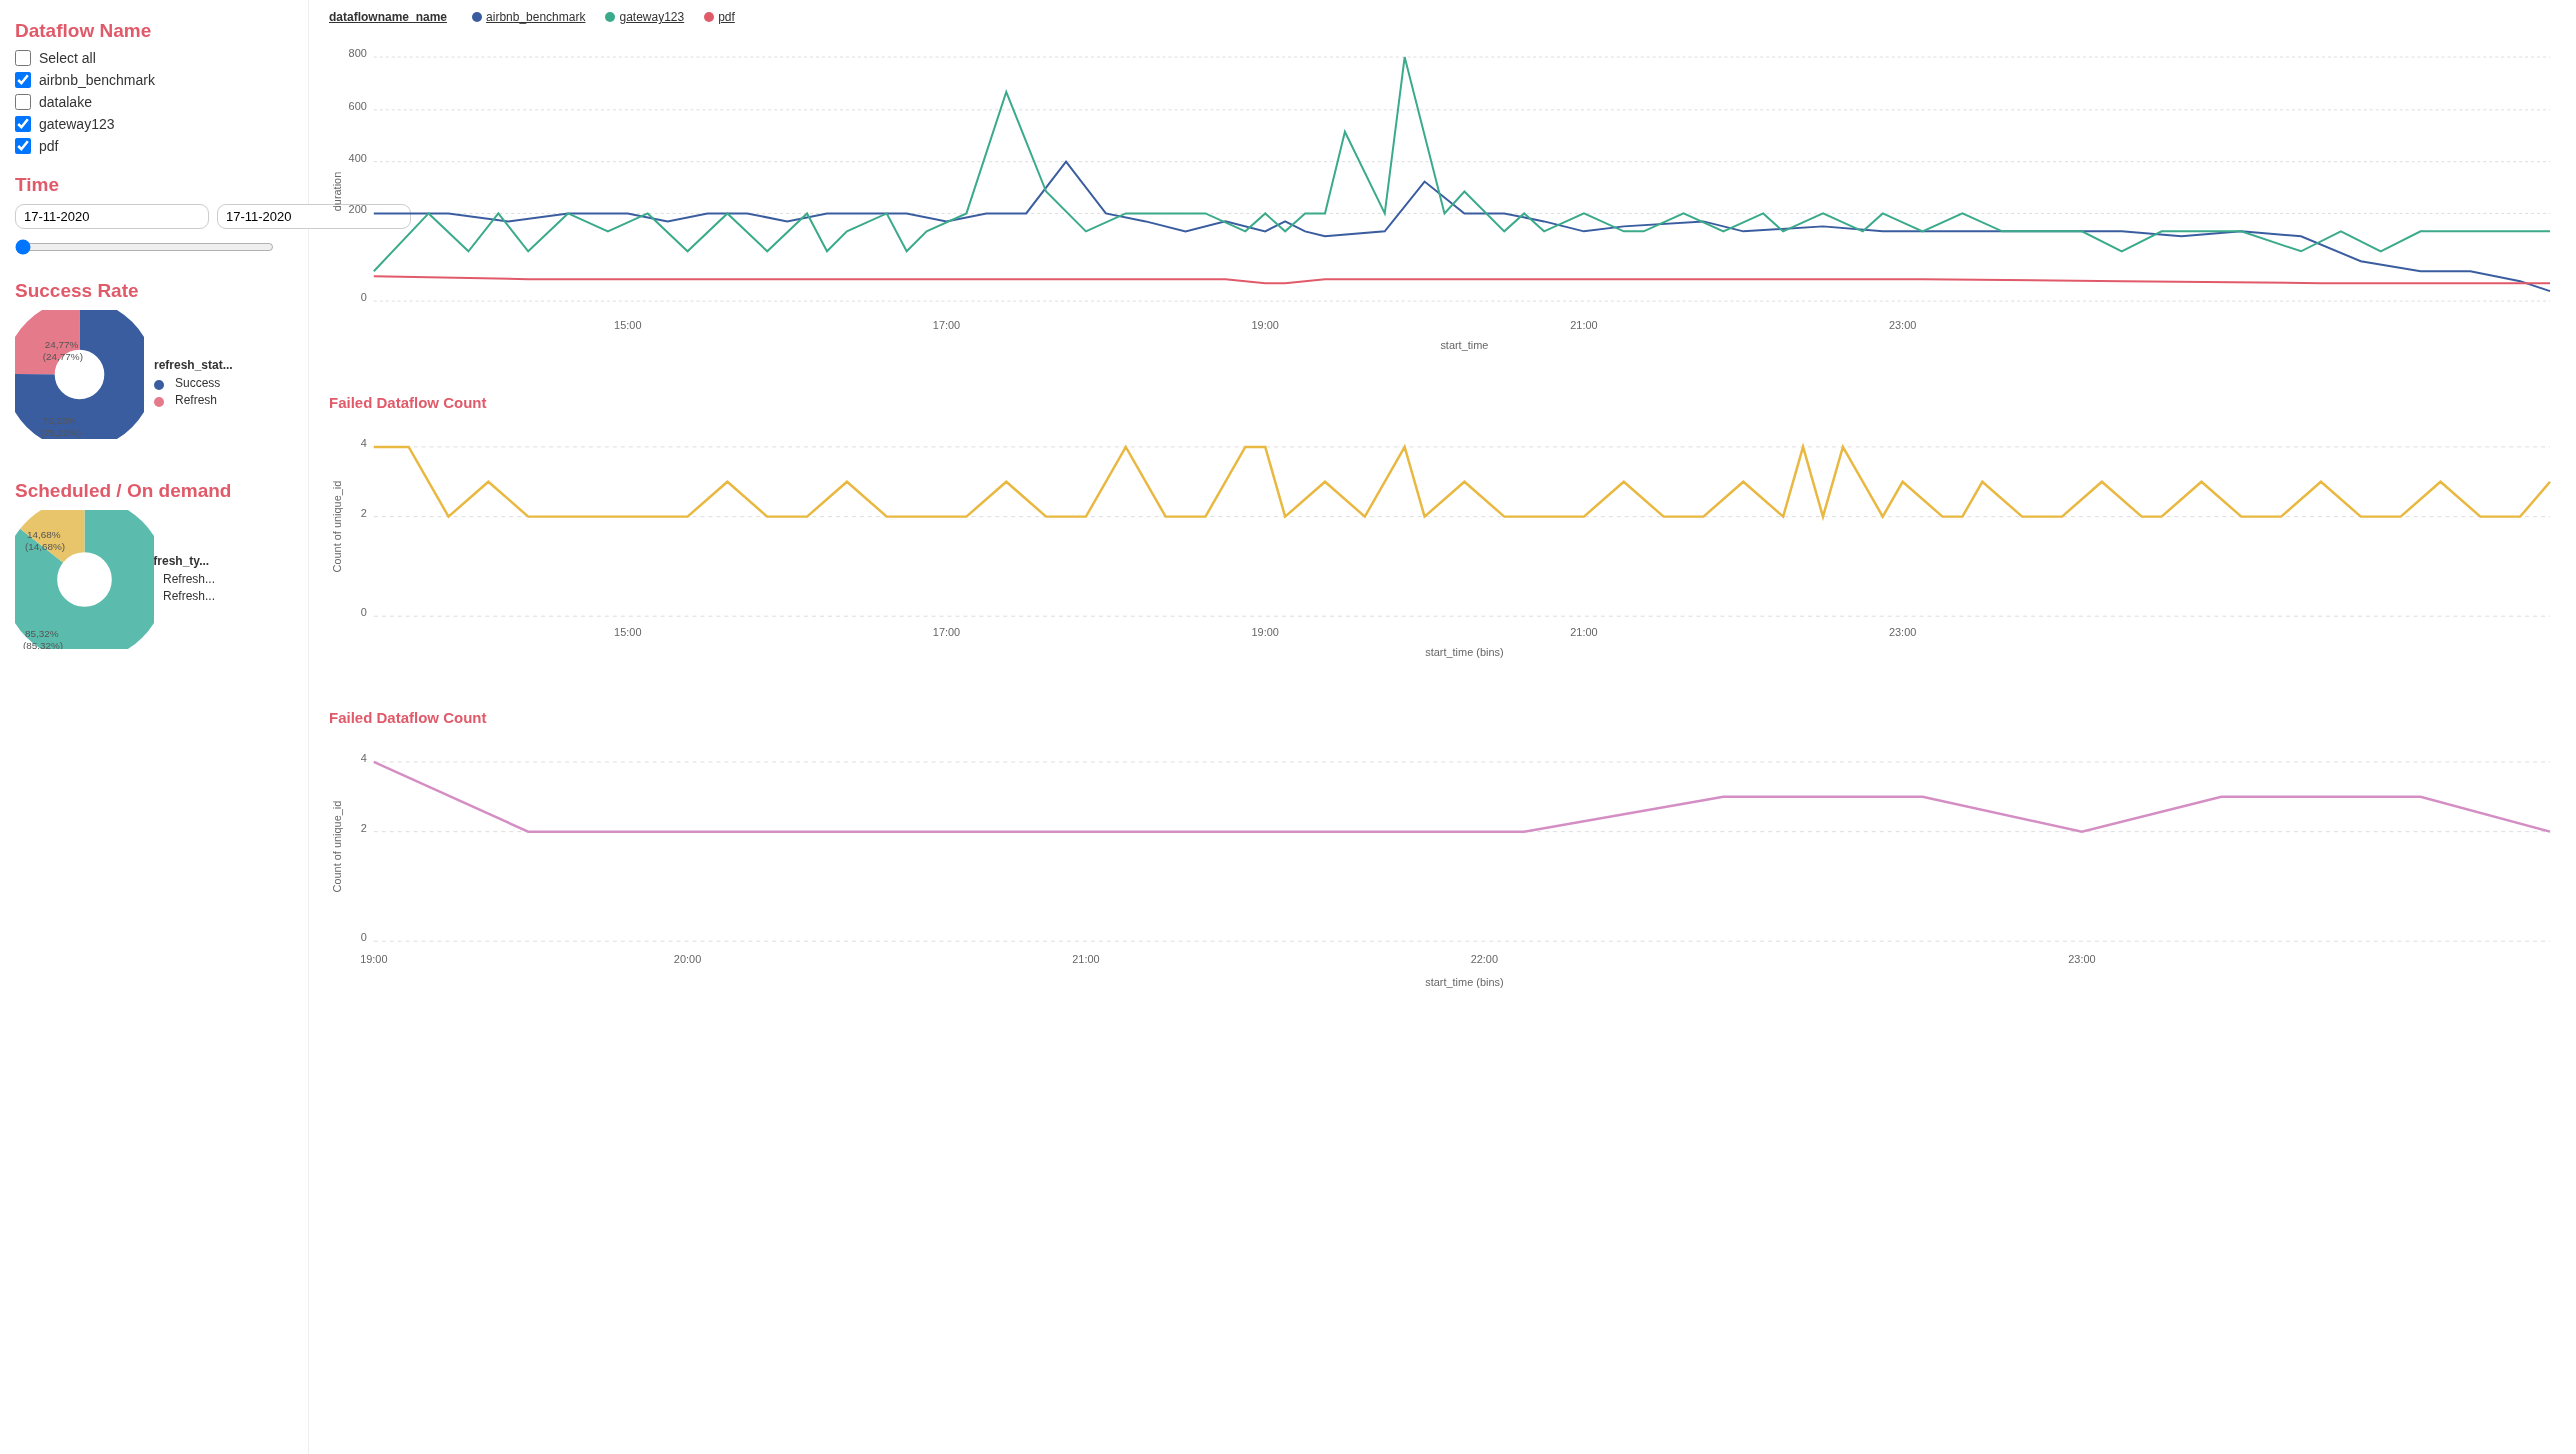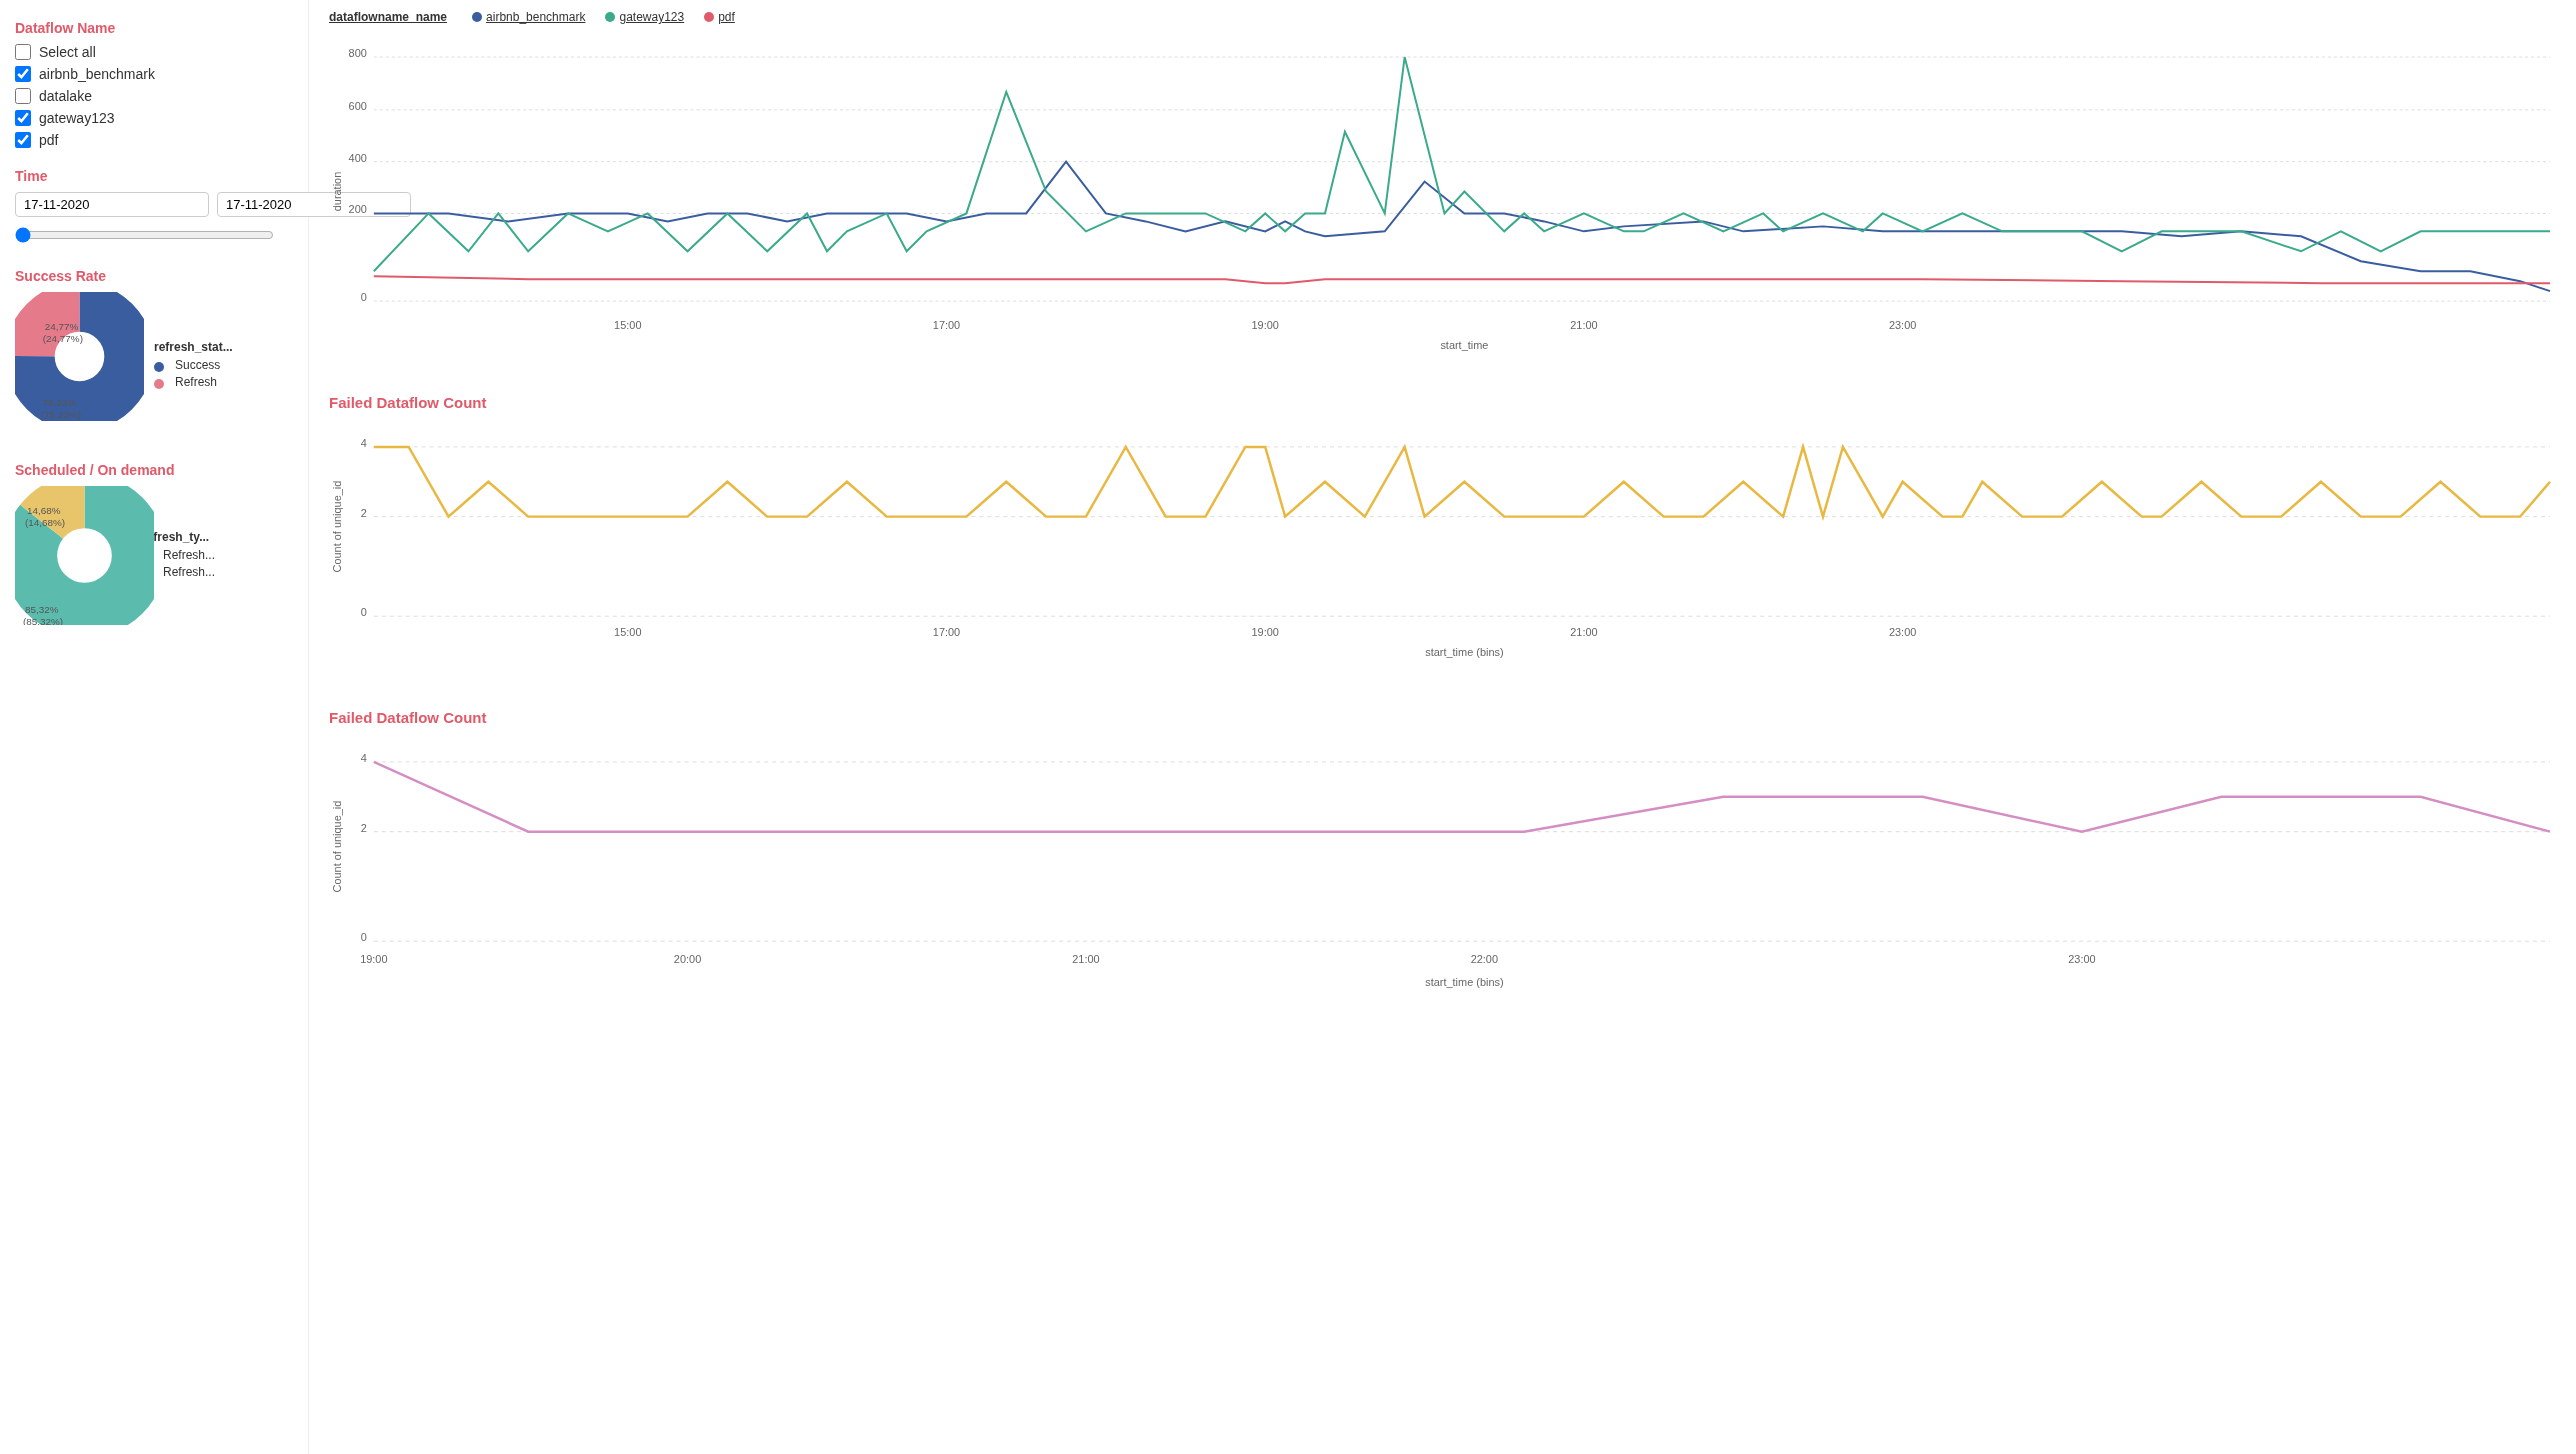--- a/index.html
+++ b/index.html
@@ -2,26 +2,26 @@
 <html><head>
   <meta charset="utf-8">
   <style>
     * { box-sizing: border-box; margin: 0; padding: 0; }
     body { font-family: Arial, sans-serif; background: #fff; font-size: 13px; color: #333; }
     .layout { display: flex; width: 2576px; min-height: 1454px; }
     .sidebar { width: 309px; min-width: 309px; padding: 10px 15px; border-right: 1px solid #eee; }
     .main { flex: 1; padding: 10px 20px; }
 
     
-    .sidebar-section-title { color: #e05a6a; font-size: 14px; font-weight: bold; margin-bottom: 8px; margin-top: 10px; }
+    .sidebar-section-title { color: #e05a6a; font-size: 19px; font-weight: bold; margin-bottom: 8px; margin-top: 10px; }
     .checkbox-item { display: flex; align-items: center; margin-bottom: 6px; font-size: 14px; }
     .checkbox-item input[type=checkbox] { margin-right: 8px; width: 16px; height: 16px; }
     .time-section { margin-top: 20px; }
     .time-inputs { display: flex; gap: 8px; margin-top: 6px; }
-    .time-input { border: 1px solid #ccc; padding: 4px 8px; font-size: 13px; border-radius: 4px; }
+    .time-input { border: 1px solid #ccc; padding: 4px 8px; font-size: 13px; border-radius: 9px; }
     .slider-container { margin-top: 10px; }
     .slider { width: 259px; }
 
     
     .success-section { margin-top: 22px; }
     .pie-area { display: flex; align-items: center; gap: 10px; margin-top: 8px; }
     .pie-legend { font-size: 12px; }
     .pie-legend-title { font-weight: bold; font-size: 12px; margin-bottom: 4px; }
     .legend-item { display: flex; align-items: flex-end; gap: 11px; margin-bottom: 3px; }
 

